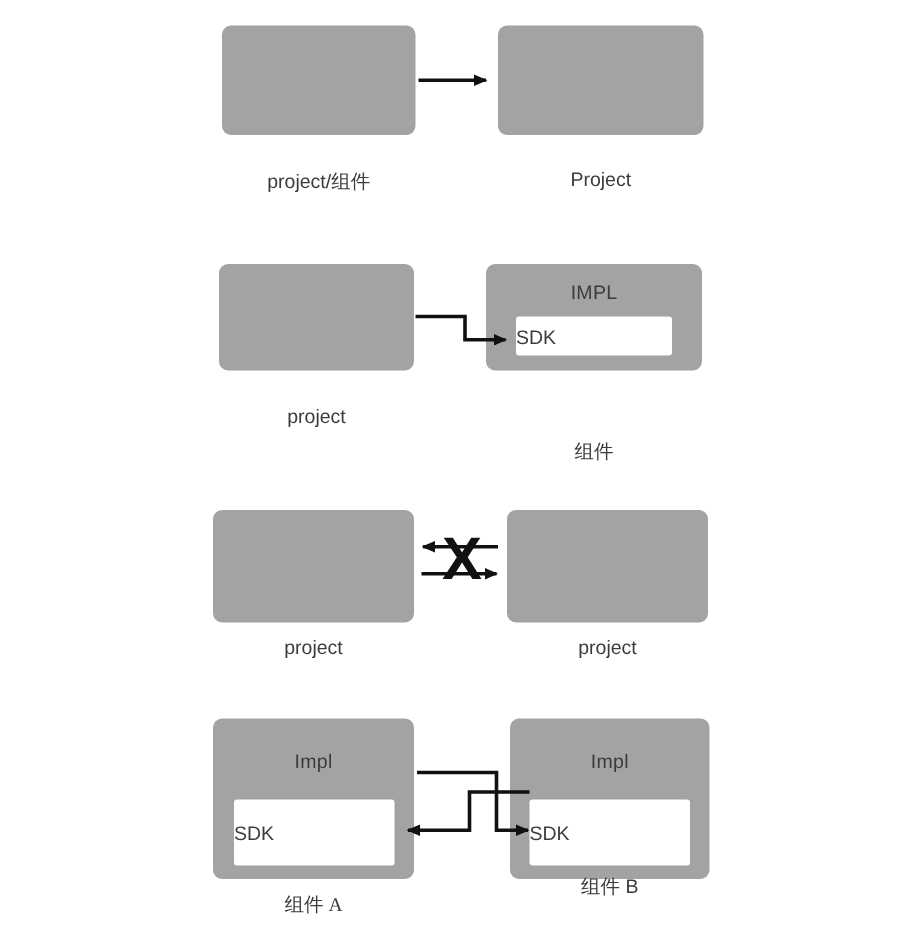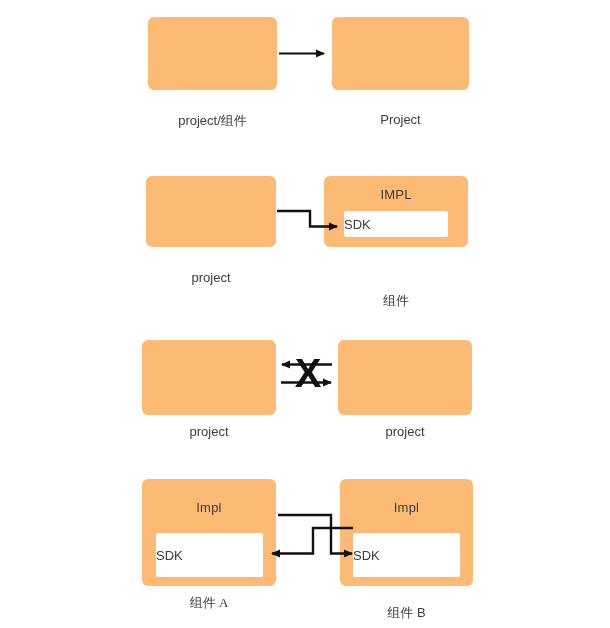--- a/index.html
+++ b/index.html
@@ -18,21 +18,21 @@
   #diagram-root {
     position: absolute;
     left: 0; top: 0;
     width: 610px;
     height: 628px;
   }
   .row { position: absolute; left: 0; width: 610px; }
 
   .node {
     position: absolute;
-    background: #fdba74;
+    background: #a3a3a3;
     border-radius: 6px;
     box-sizing: border-box;
   }
   .node-title {
     position: absolute;
     left: 0; right: 0;
     text-align: center;
     font-size: 13px;
     color: #3b3b3b;
     letter-spacing: .2px;
@@ -130,21 +130,21 @@
     </div>
 
     <div class="node" style="left:340px; top:479px; width:133px; height:107px;">
       <div class="node-title" style="top:21px;">Impl</div>
       <div class="inner-box" style="left:13px; top:54px; width:107px; height:44px;">
         <span>SDK</span>
       </div>
     </div>
 
     <div class="caption" style="left:142px; top:594px; width:134px;font-family:Liberation Serif, serif;">组件 A</div>
-    <div class="caption" style="left:340px; top:604px; width:133px;">组件 B</div>
+    <div class="caption" style="left:340px; top:582px; width:133px;">组件 B</div>
   </div>
 
   <svg class="connector-layer" width="610" height="628" viewBox="0 0 610 628">
     <defs>
       <marker id="arrow-r" markerWidth="9" markerHeight="9" refX="8" refY="4.5" orient="auto" markerUnits="userSpaceOnUse">
         <path d="M0,0.6 L9,4.5 L0,8.4 z" fill="#111111"></path>
       </marker>
       <marker id="arrow-l" markerWidth="9" markerHeight="9" refX="8" refY="4.5" orient="auto" markerUnits="userSpaceOnUse">
         <path d="M0,0.6 L9,4.5 L0,8.4 z" fill="#111111"></path>
       </marker>

